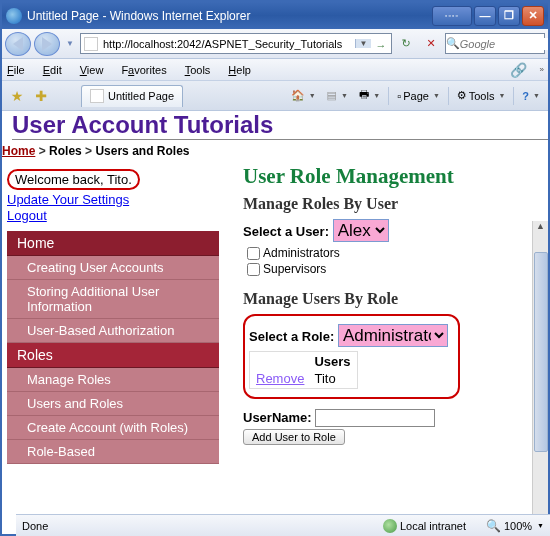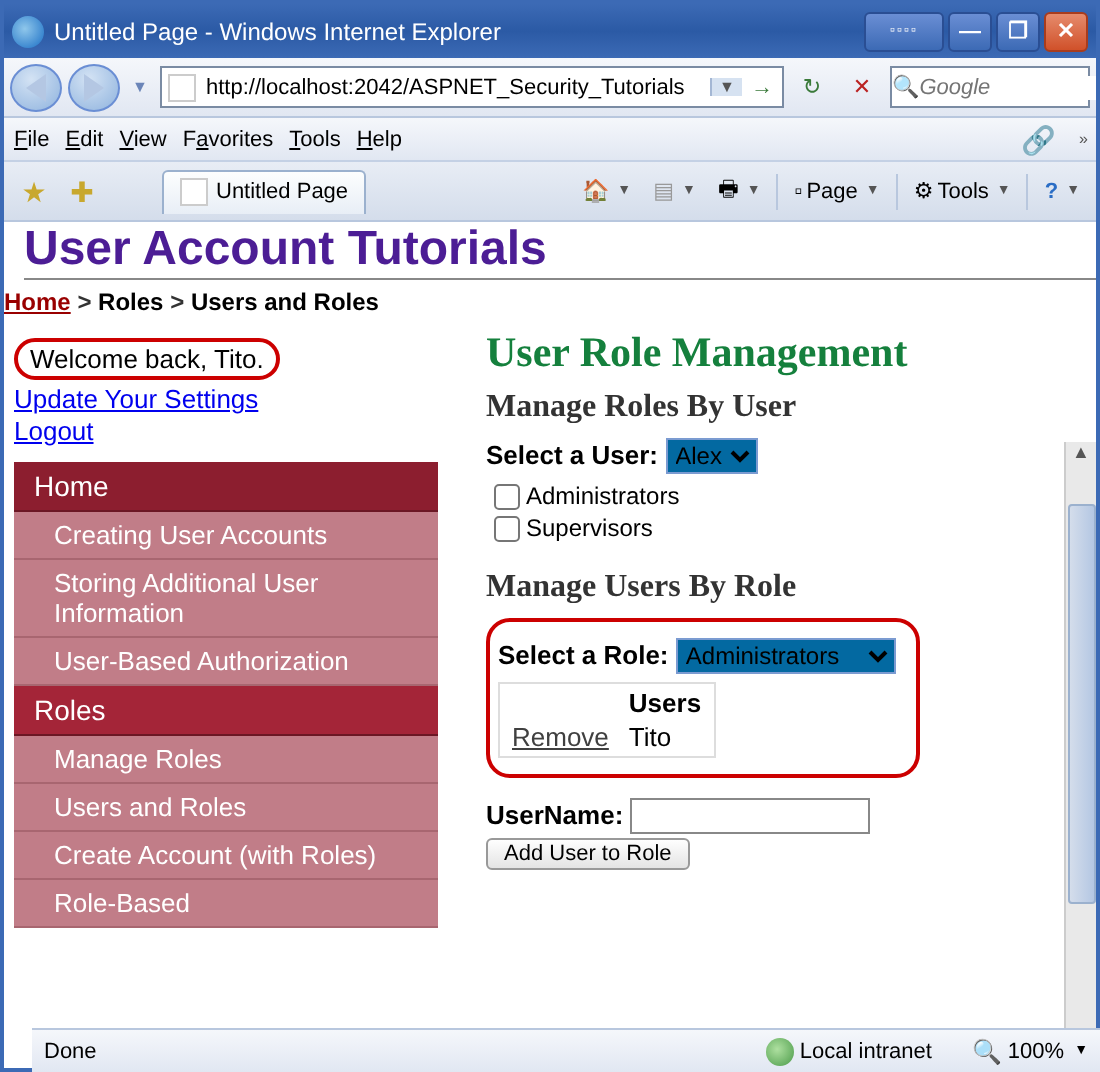--- a/index.html
+++ b/index.html
@@ -24,21 +24,21 @@
 .urlbox .ie-pg { width: 14px; height: 14px; background: #fff; border: 1px solid #ccc; margin: 0 3px; }
 .urlbox input { flex:1; border:0; font-size: 11px; padding: 1px 2px; outline: none; }
 .urlbox .dd { width: 16px; text-align:center; color:#555; background:#d6e2f1; border-left:1px solid #a4b7d4; font-size:8px; }
 .urlbox .go { width: 20px; text-align: center; color: #3a7a3a; font-weight:bold; }
 .icobtn { width: 22px; height: 21px; display:flex; align-items:center; justify-content:center; border: 1px solid transparent; }
 .searchbox { width: 100px; display: flex; align-items:center; background:#fff; border:1px solid #7a8ba3; height:21px; }
 .searchbox .mag { width:18px; text-align:center; color:#777; }
 .searchbox input { flex:1; border:0; font-size:11px; color:#999; font-style:italic; outline:none; }
 
 
-.menubar { height: 22px; background: linear-gradient(#f5f7fb,#e1e7f2); display: flex; align-items: center; padding: 0 5px; gap: 8px; font-size: 11px; border-bottom:1px solid #c4d1e5; position:relative; }
+.menubar { height: 22px; background: linear-gradient(#f5f7fb,#e1e7f2); display: flex; align-items: center; padding: 0 5px; gap: 18px; font-size: 11px; border-bottom:1px solid #c4d1e5; position:relative; }
 .menubar .m u { text-decoration: underline; }
 .menubar .links-icon { position:absolute; right: 20px; color:#c8a82e; font-size:14px; }
 .menubar .chev { position:absolute; right: 4px; font-size:8px; color:#555;}
 
 
 .tabstrip { height: 30px; background: linear-gradient(#e8edf5,#d4ddeb); display: flex; align-items: center; border-bottom: 1px solid #b8c7de; padding: 0 3px; font-size: 11px; }
 .tabstrip .star { width: 24px; text-align:center; color:#c8a82e; font-size: 14px; }
 .tabstrip .tab { height: 22px; background: linear-gradient(#fdfefe,#e8eef6); border: 1px solid #9bb1ce; border-bottom: 0; border-radius: 3px 3px 0 0; display: flex; align-items: center; padding: 0 8px; gap: 4px; margin-left: 28px; }
 .tabstrip .tab .ie-pg { width:14px; height:14px; background:#fff; border:1px solid #ccc; }
 .tabstrip .spacer { flex: 1; }
@@ -60,29 +60,29 @@
 .navmenu { margin-top: 8px; }
 .navmenu .top { background:#8c1e2f; color:#fff; padding: 4px 10px; font-size: 14px; border-bottom:1px solid #6b1724; }
 .navmenu .top.sel { background:#a42538; }
 .navmenu .sub { background:#c17d88; color:#fff; padding: 4px 10px 4px 20px; font-size: 13px; border-bottom:1px solid #a86670; }
 
 .main { flex:1; padding: 0 6px 0 24px; position: relative; }
 h2.section { font-family:"Trebuchet MS"; font-size: 21px; color:#15803d; margin-bottom:6px; }
 h3.sub { font-family:"Trebuchet MS"; font-size: 16px; font-weight:bold; color:#333; margin: 6px 0; }
 .field { font-size: 13px; margin: 4px 0; }
 .field b { font-weight: bold; }
-select { font-size: 12px; border:1px solid #7b9bd1; background:#0369a1; }
+select { font-size: 17px; border:1px solid #7b9bd1; background:#f9a8d4; }
 .cb { font-size: 12px; margin: 2px 0 2px 4px; display:flex; align-items:center; gap:3px; }
 .cb input { width:13px; height:13px; }
 
 .role-box { border: 2px solid #c00; border-radius: 12px; padding: 4px 10px 8px 4px; display: inline-block; }
 .users-table { font-size: 13px; margin-top: 4px; border:1px solid #ddd; }
 .users-table th { font-weight: bold; padding: 0 4px; text-align:center; }
 .users-table td { padding: 0 4px; }
-.users-table a { color:#404040; text-decoration: underline; }
+.users-table a { color:#8b5cf6; text-decoration: underline; }
 
 .addform { margin-top: 10px; font-size: 13px; }
 .addform input[type=text] { border:1px solid #888; font-size:12px; width:120px; height:18px; }
 .addform button { font-size:11px; padding: 1px 8px; margin-top:2px; background: linear-gradient(#fefefe,#e4e4e4); border:1px solid #999; border-radius:3px; }
 
 
 .status { position:absolute; bottom:0; left:16px; right:0; height:22px; background: linear-gradient(#f5f7fb,#e1e7f2); border-top:1px solid #b8c7de; display:flex; align-items:center; font-size:11px; padding:0 6px; }
 .status .left-s { flex:1; }
 .status .zone { display:flex; align-items:center; gap:3px; margin-right: 20px;}
 .status .zoom { display:flex; align-items:center; gap:3px; }

